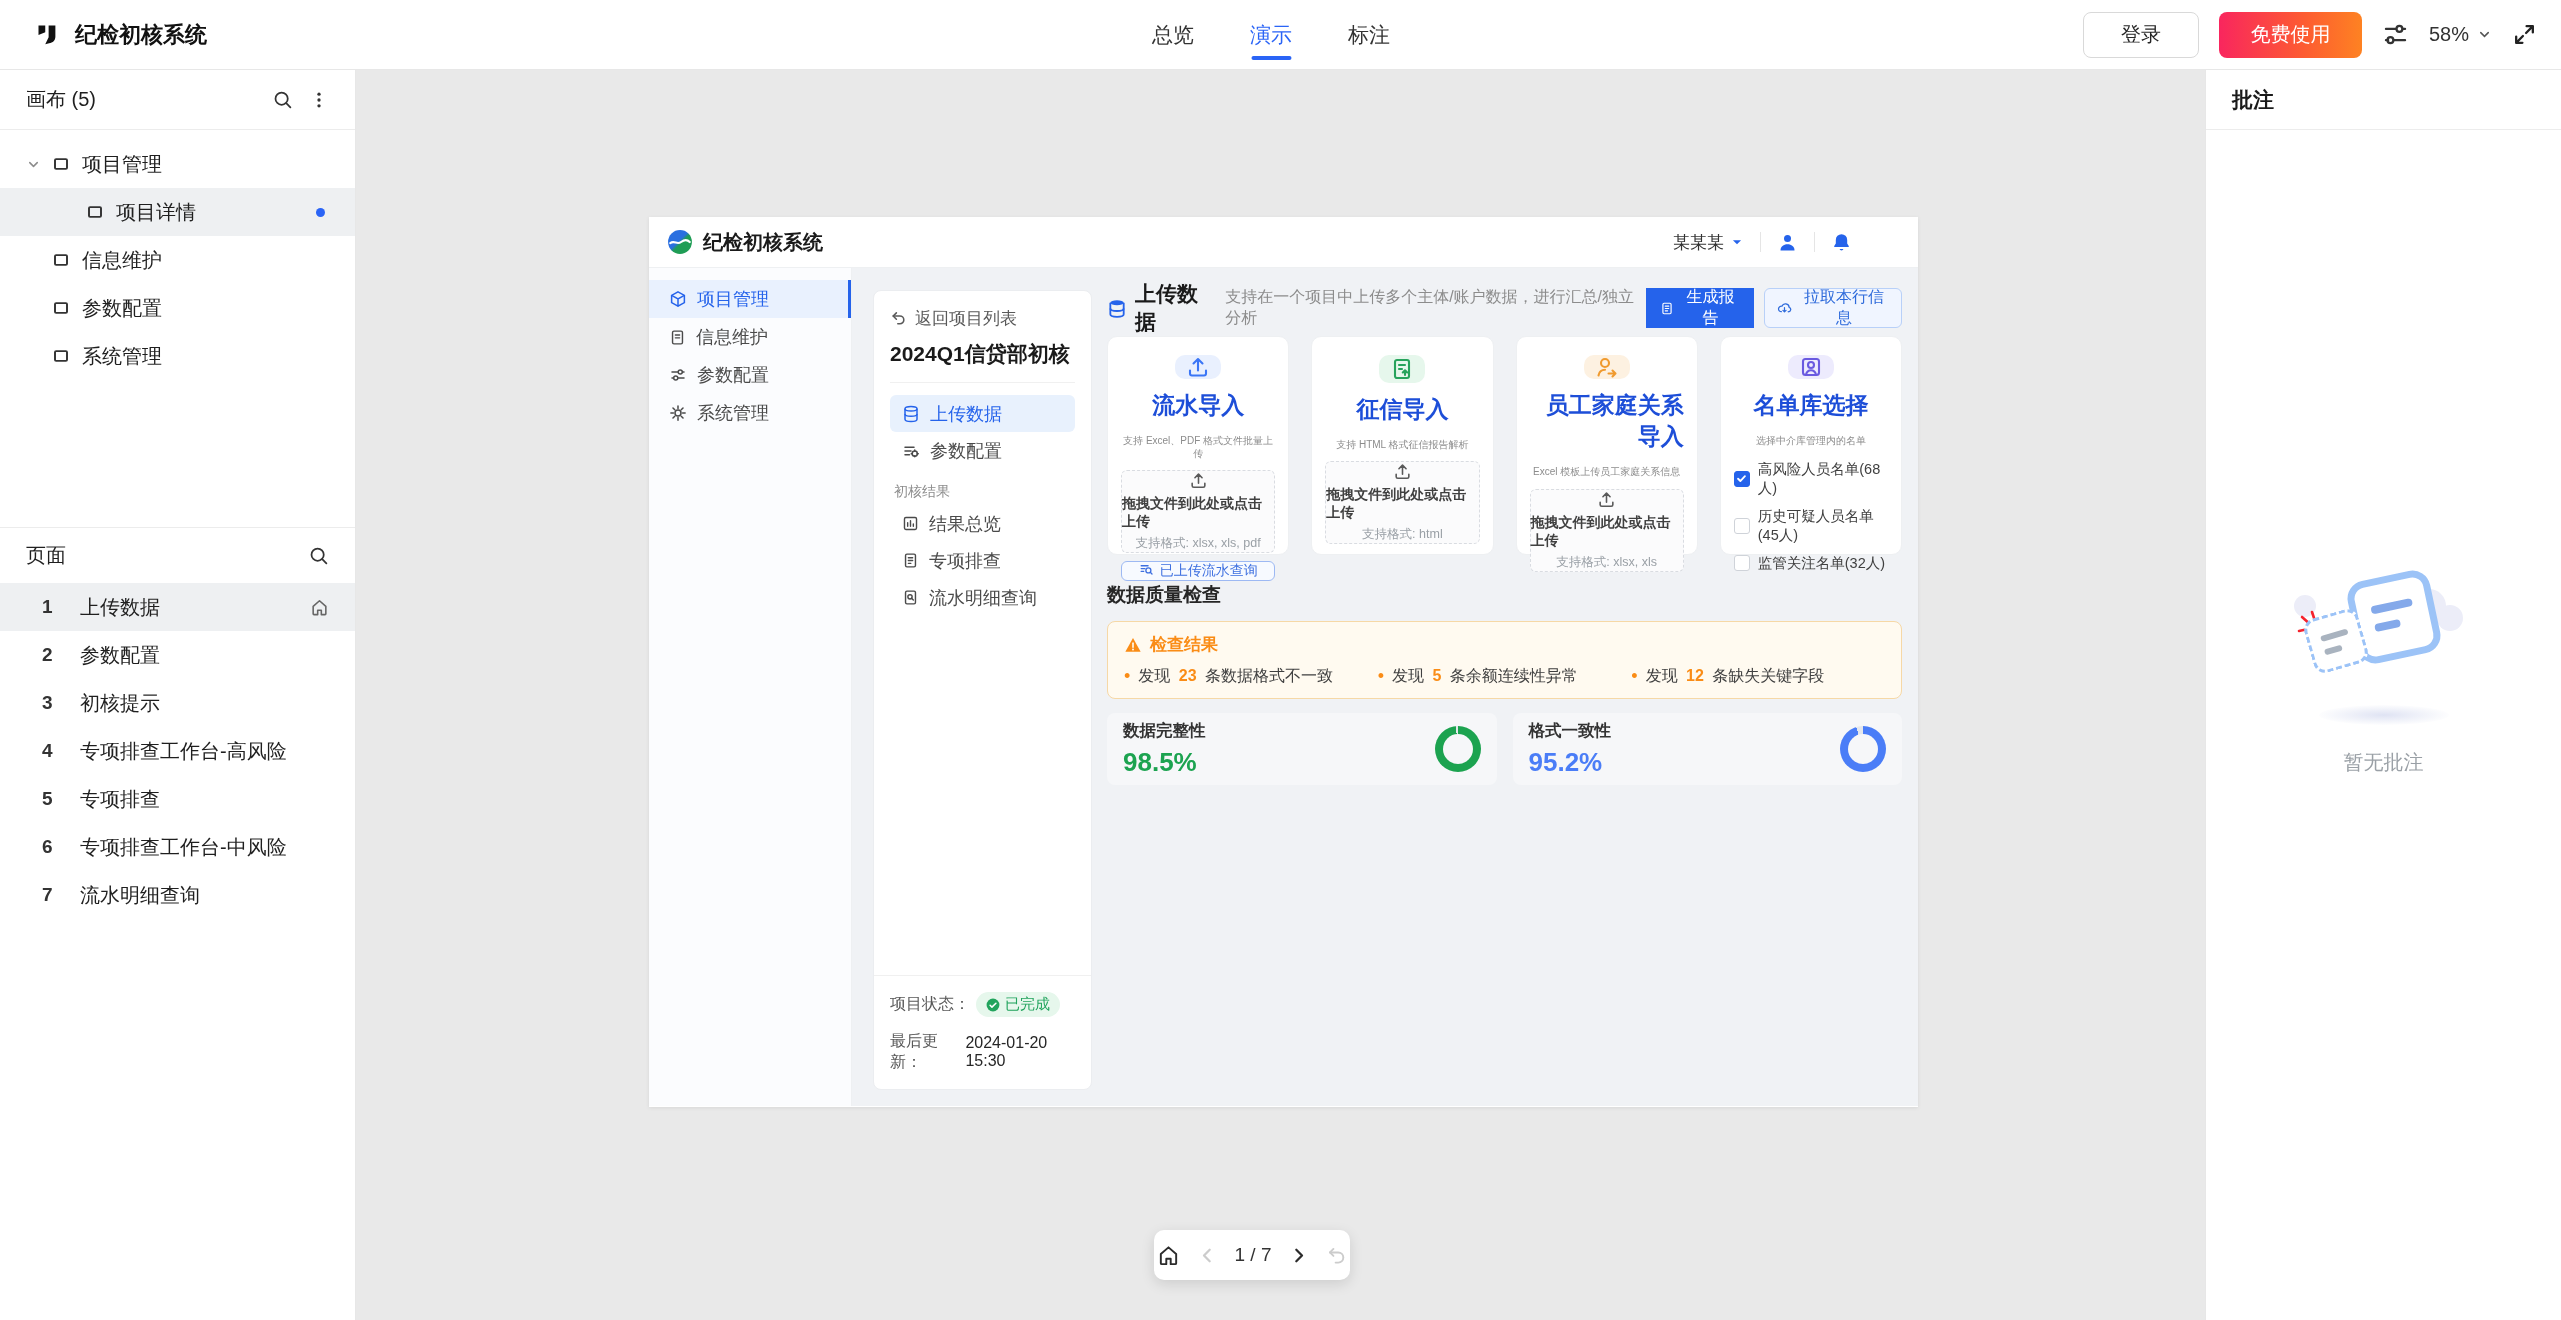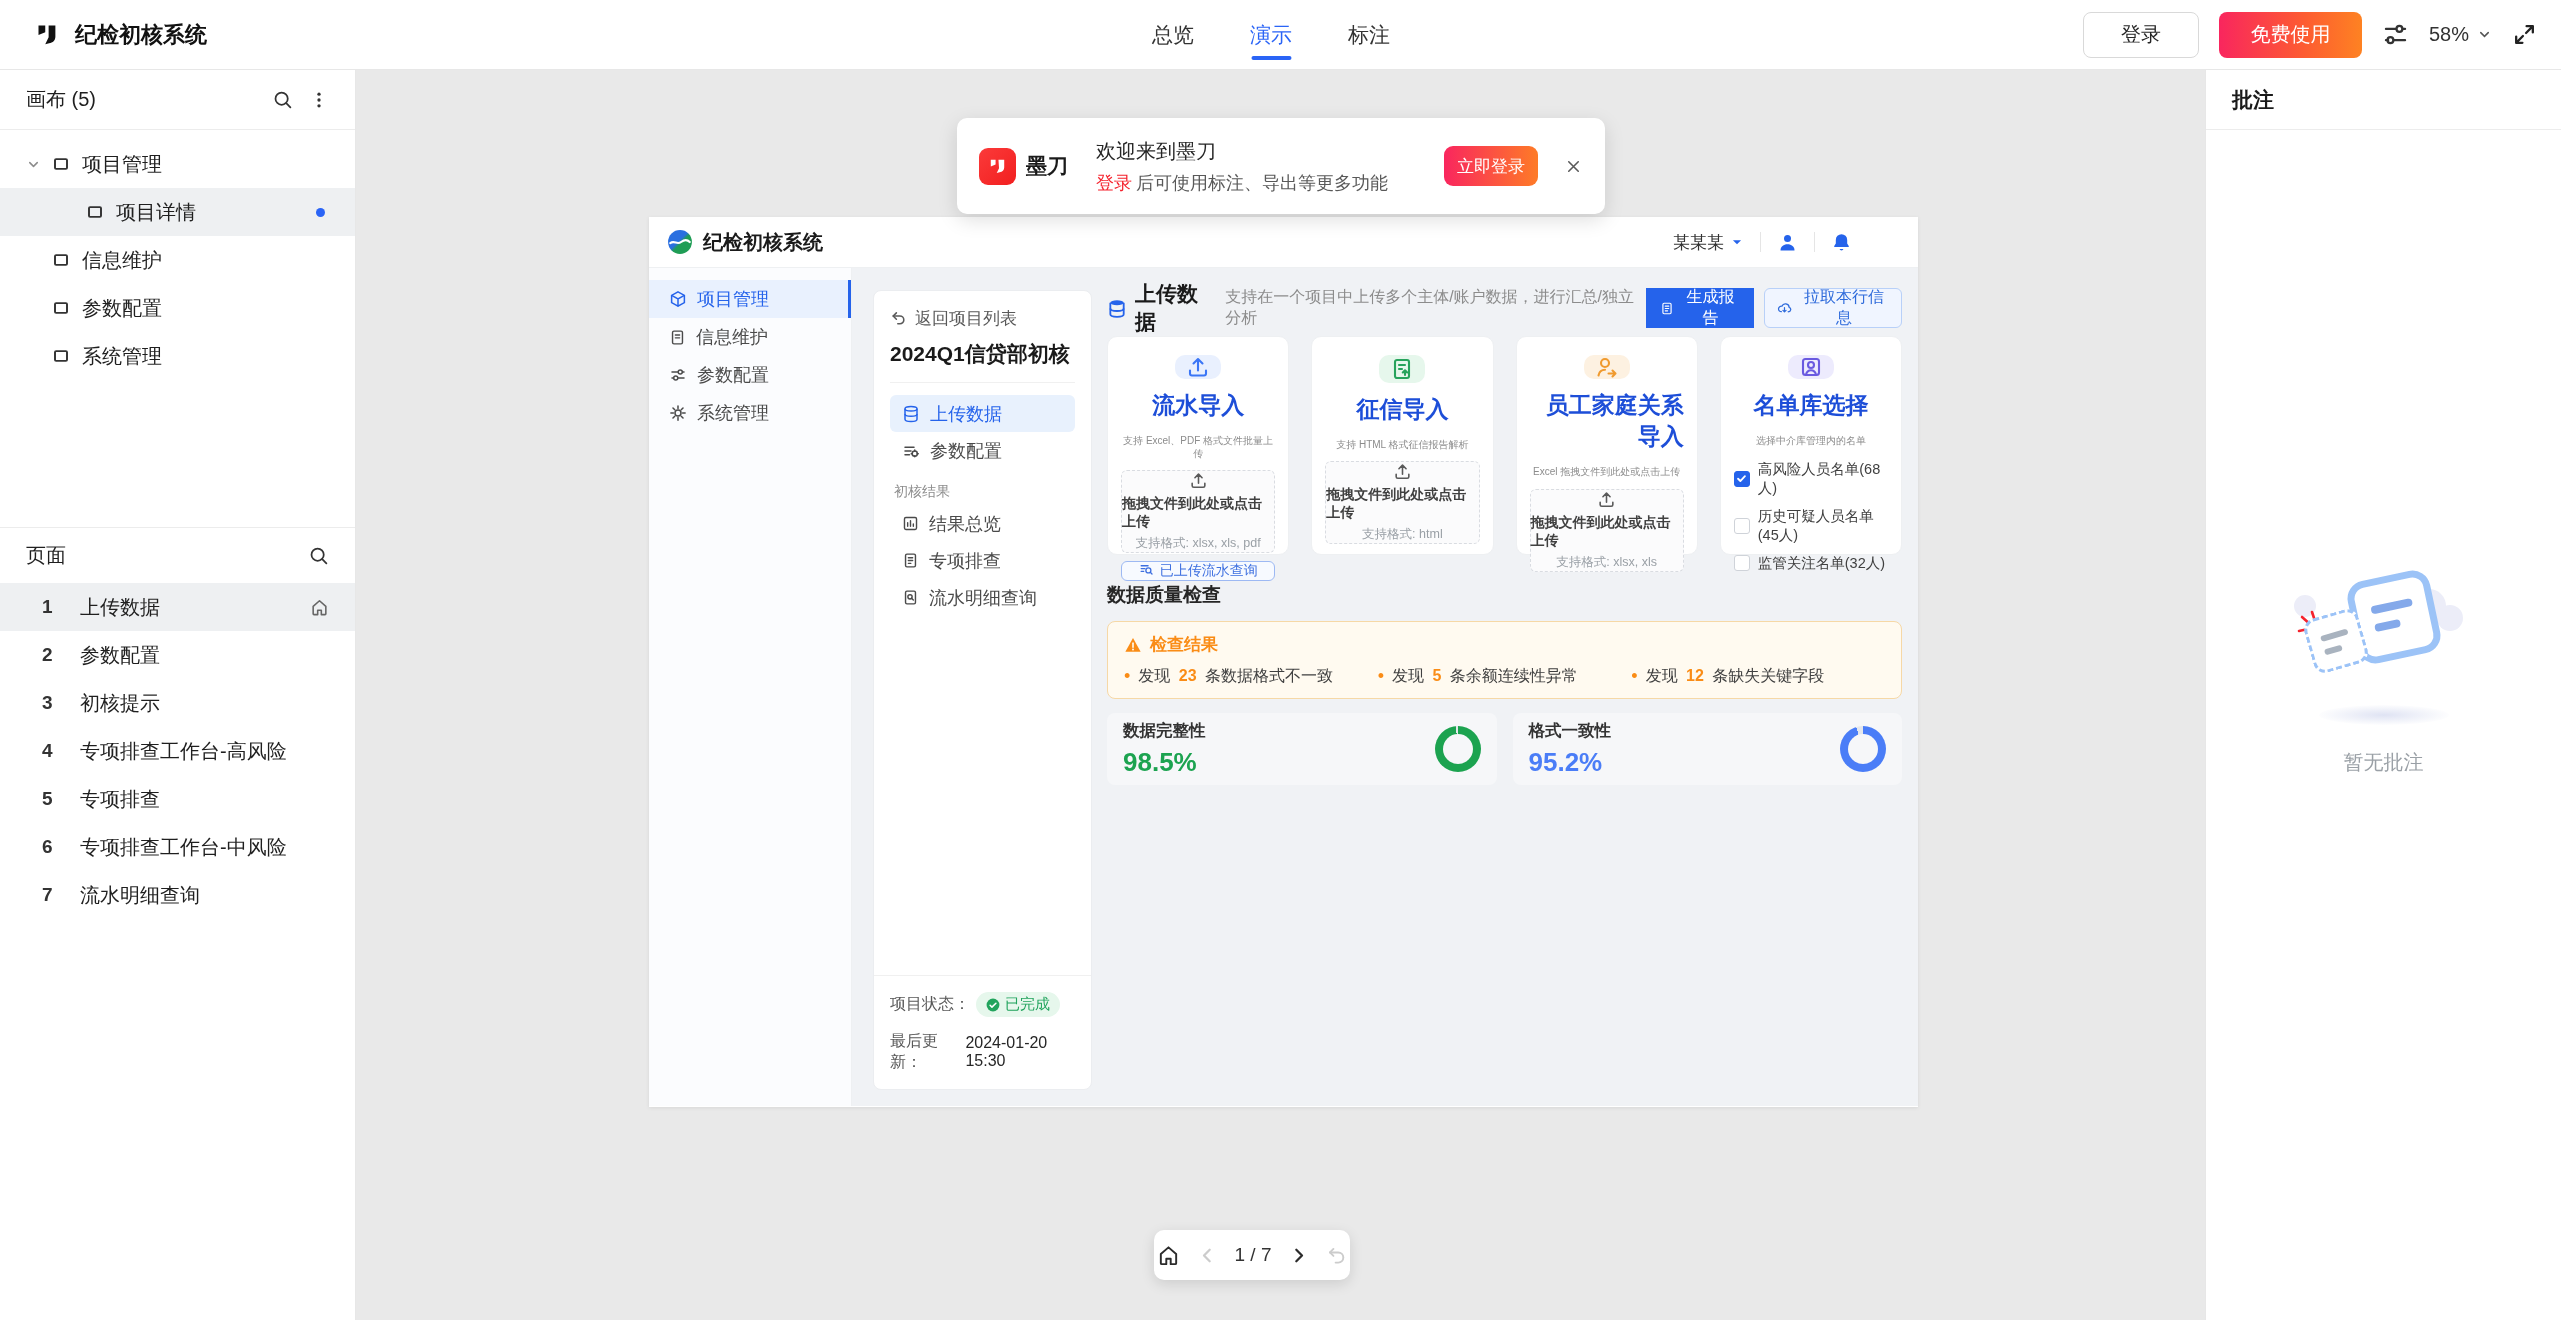--- a/index.html
+++ b/index.html
@@ -318,41 +318,20 @@
         </div>
         <div class="page-row">
           <span class="num">7</span>
           <span class="lbl">流水明细查询</span>
         </div>
       </div>
   </aside>
 
   <main class="canvas">
 
-    <div class="banner">
-      <span class="md-logo">
-        <svg width="23" height="23" viewBox="0 0 24 24">
-            <path d="M5 5h5v5l-5 2z" fill="#fff"></path>
-            <path d="M13 5h6v8c0 2.8-1.8 4.5-4.8 5l-3 .7 2.4-5z" fill="#fff"></path>
-          </svg>
-      </span>
-      <span class="md-brand">墨刀</span>
-      <div class="banner-texts">
-        <div class="banner-title">欢迎来到墨刀</div>
-        <div class="banner-desc">
-          <span class="red">登录</span><span>后可使用标注、导出等更多功能</span>
-        </div>
-      </div>
-      <button class="btn-cta">立即登录</button>
-      <span class="banner-close">
-        <svg width="19" height="19" viewBox="0 0 24 24" fill="none" stroke="#595959" stroke-width="2" stroke-linecap="round">
-            <path d="M6 6l12 12M18 6L6 18"></path>
-          </svg>
-      </span>
-    </div>
 
     <div class="mockup">
       <div class="mk-header">
         <span>
           <svg width="26" height="26" viewBox="0 0 24 24">
               <defs>
                 <linearGradient id="lg1" x1="0" y1="0" x2="1" y2="1">
                   <stop offset="45%" stop-color="#2a6fe0"></stop>
                   <stop offset="55%" stop-color="#1f9d55"></stop>
                 </linearGradient>
@@ -583,21 +562,21 @@
               </div>
               <div class="up-card">
                 <div class="iconbox" style="background: rgb(253, 241, 225); color: rgb(240, 154, 46);">
                   <svg width="24" height="24" viewBox="0 0 24 24" fill="none" stroke="currentColor" stroke-width="2.1" stroke-linecap="round" stroke-linejoin="round">
                     <circle cx="10" cy="8" r="4"></circle>
                     <path d="M3.5 20.5c.6-3.6 3.2-5.7 6.5-5.7"></path>
                     <path d="M13.5 18.5h7M17.5 15.5l3 3-3 3"></path>
                   </svg>
                 </div>
                 <div class="up-title">员工家庭关系导入</div>
-                <div class="up-desc">Excel 拖拽文件到此处或点击上传</div>
+                <div class="up-desc">Excel 模板上传员工家庭关系信息</div>
                 <div class="dropzone">
                   <span>
                     <svg width="19" height="19" viewBox="0 0 24 24" fill="none" stroke="#595959" stroke-width="2" stroke-linecap="round" stroke-linejoin="round">
                       <path d="M12 15.5V4.5M7.5 8.5L12 4l4.5 4.5"></path>
                       <path d="M4 15.5v3a2 2 0 0 0 2 2h12a2 2 0 0 0 2-2v-3"></path>
                     </svg>
                   </span>
                   <div class="dz-line1">拖拽文件到此处或点击上传</div>
                   <div class="dz-line2">支持格式: xlsx, xls</div>
                 </div>

